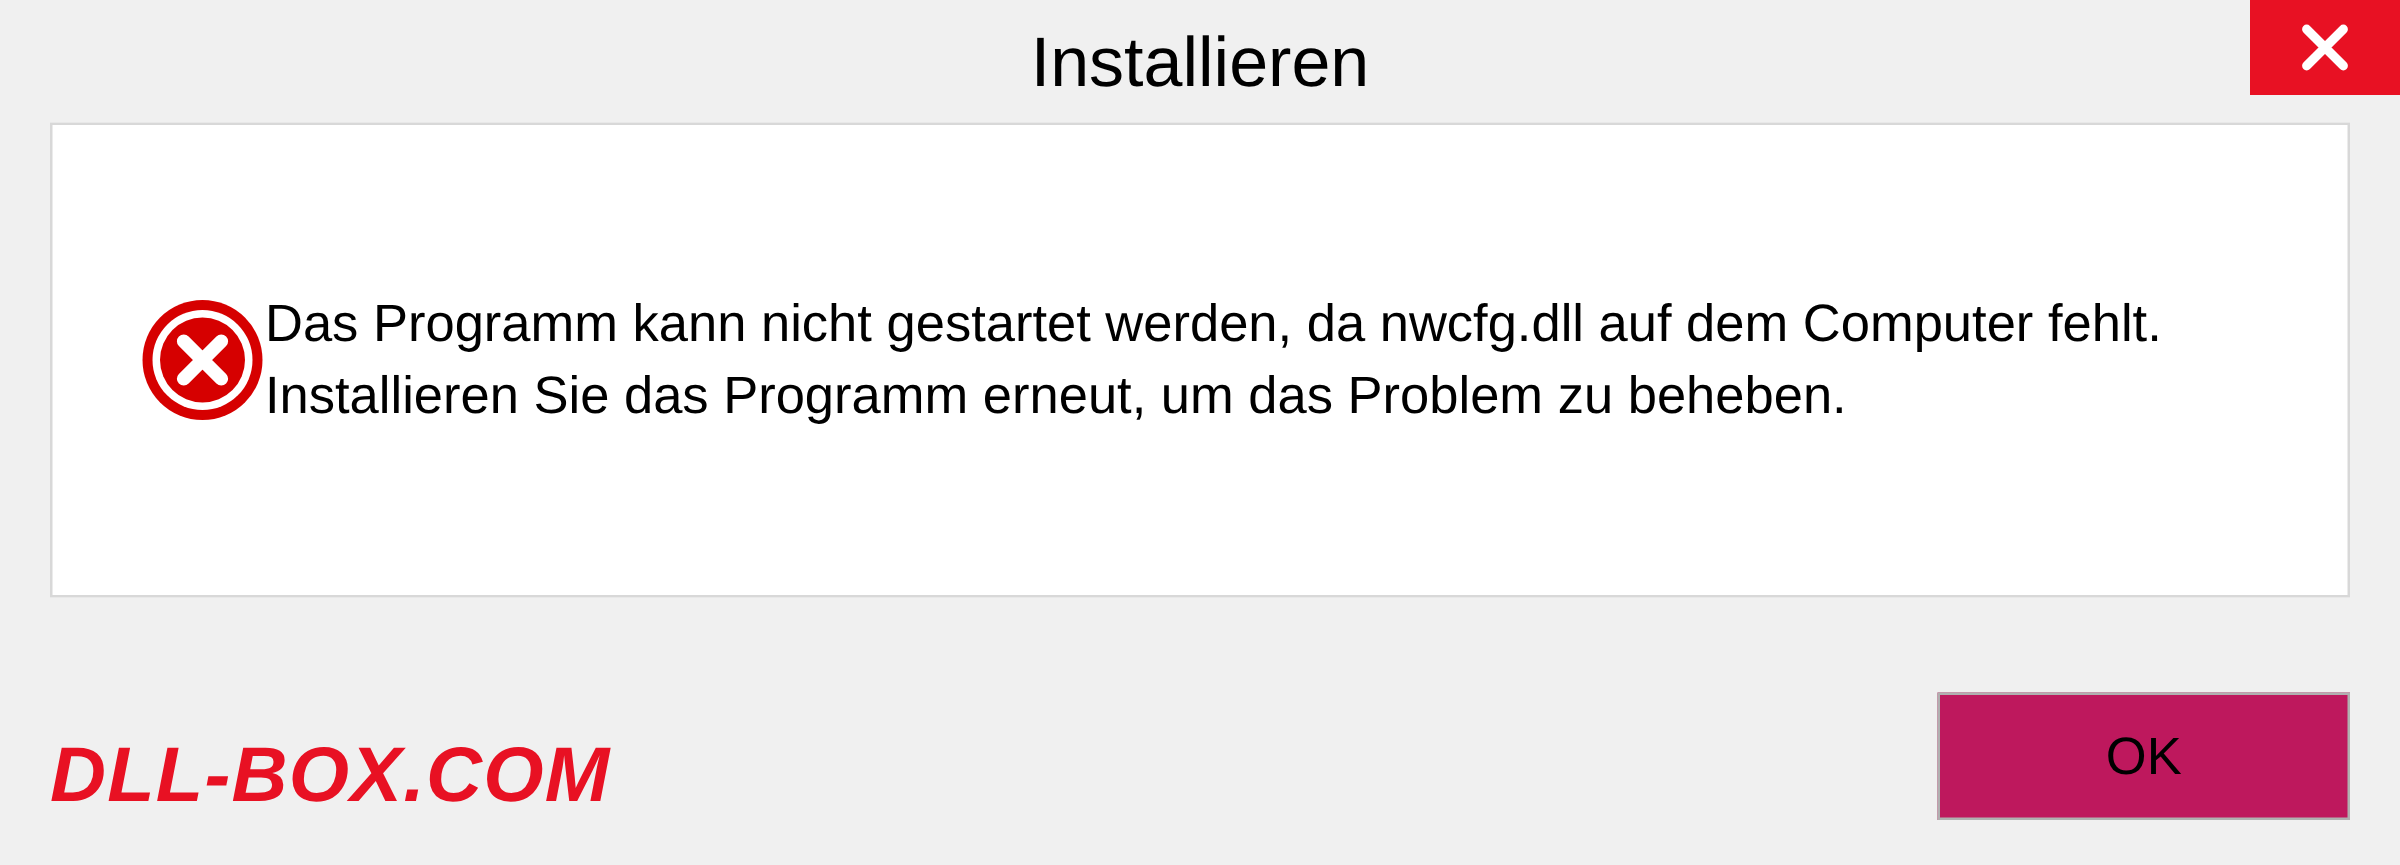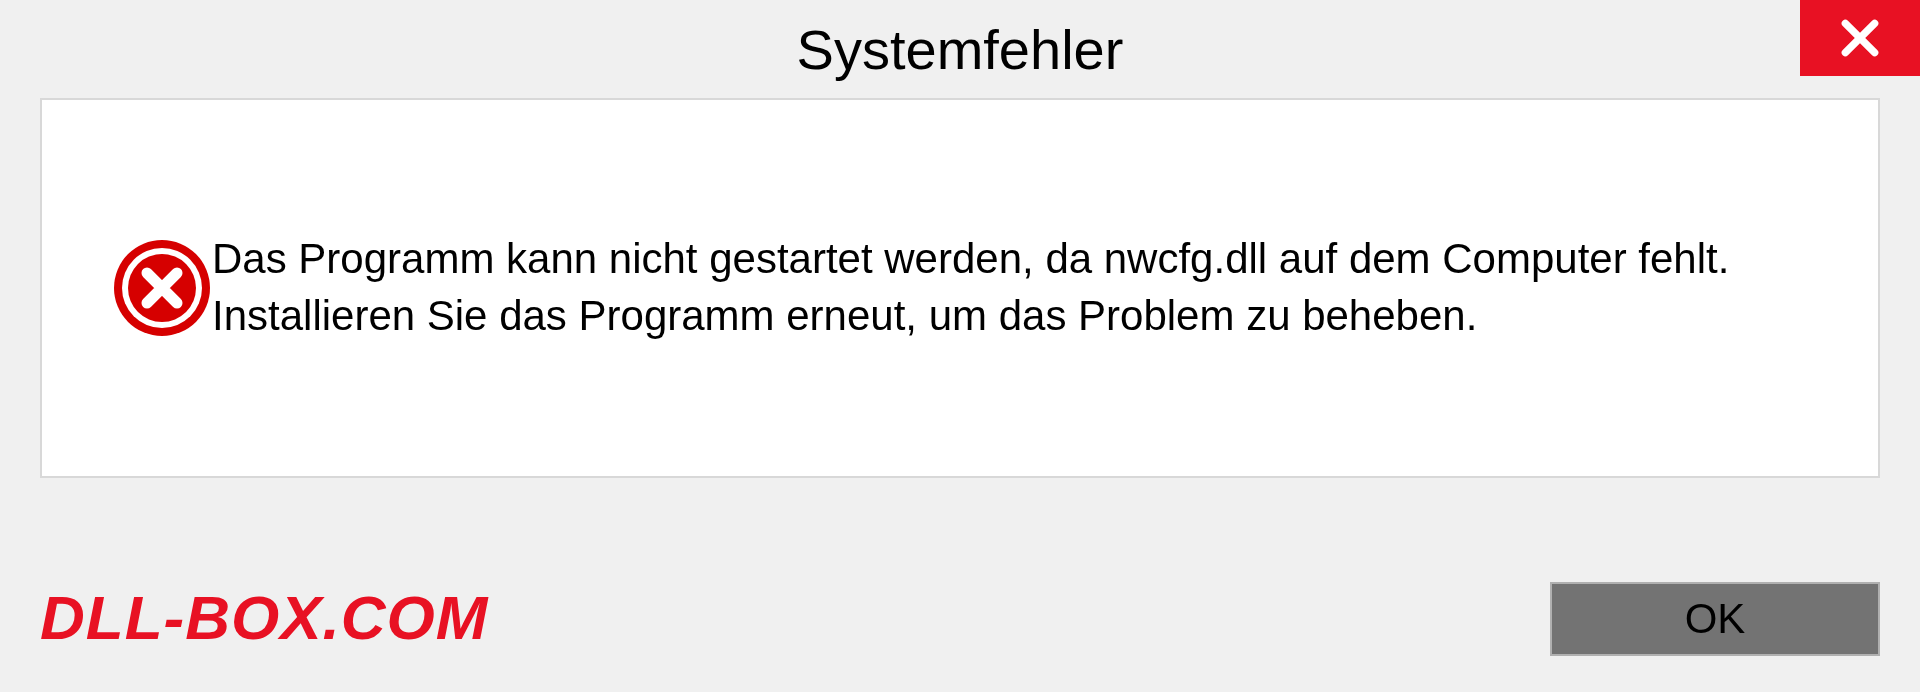--- a/index.html
+++ b/index.html
@@ -73,51 +73,51 @@
       color: #000;
       font-weight: 400;
     }
     .footer {
       position: absolute;
       bottom: 36px;
       left: 0;
       right: 0;
       padding: 0 40px;
       display: flex;
-      align-items: flex-start;
+      align-items: flex-end;
       justify-content: space-between;
     }
     .watermark {
       font-size: 62px;
       font-weight: 800;
       color: #e81123;
       font-style: italic;
       letter-spacing: 1px;
       font-family: Arial, sans-serif;
     }
     .ok-btn {
       width: 330px;
-      height: 74px;
-      background: #737373;
+      height: 102px;
+      background: #be185d;
       border: 2px solid #b0b0b0;
       font-size: 42px;
       color: #000;
       display: flex;
       align-items: center;
       justify-content: center;
       cursor: pointer;
       font-family: inherit;
     }
   </style>
 </head>
 <body>
 
 <div class="dialog">
   <div class="title-bar">
-    <span class="title-text">Systemfehler</span>
+    <span class="title-text">Installieren</span>
     <div class="close-btn">
       <svg viewBox="0 0 24 24">
         <path d="M4 4 L20 20 M20 4 L4 20" stroke="#ffffff" stroke-width="4" stroke-linecap="round" fill="none"></path>
       </svg>
     </div>
   </div>
 
   <div class="content-panel">
     <div class="error-icon">
       <svg viewBox="0 0 100 100">

